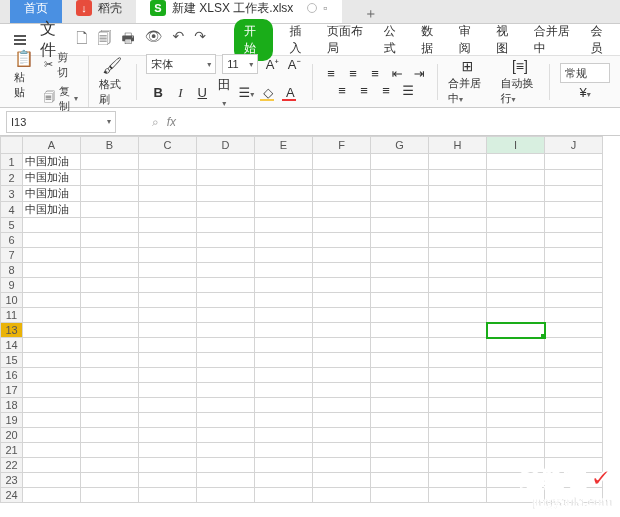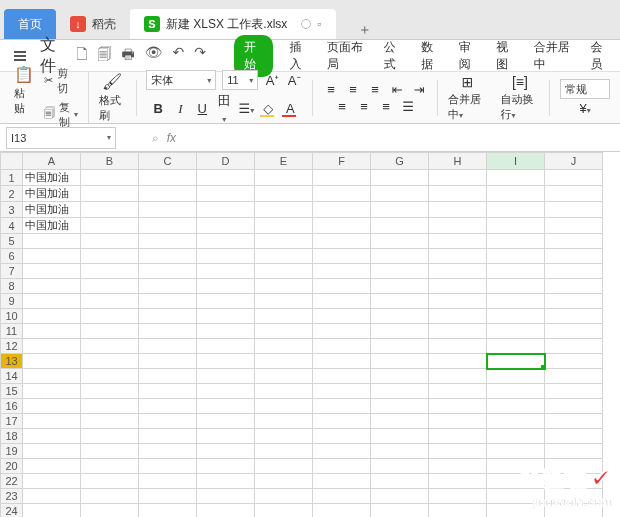--- a/index.html
+++ b/index.html
@@ -1,19 +1,19 @@
 <!DOCTYPE html>
 <html><head>
 <meta charset="utf-8">
 <style>
   * { box-sizing: border-box; margin: 0; padding: 0; font-family: "Microsoft YaHei", Arial, sans-serif; }
   body { width: 620px; height: 517px; overflow: hidden; background: #fff; position: relative; font-size: 12px; color: #333; }
   
   
-  .tabbar { height: 40px; background: #e8e8e8; display: flex; align-items: flex-end; padding-left: 4px; border-bottom: 1px solid #ccc; }
+  .tabbar { height: 24px; background: #e8e8e8; display: flex; align-items: flex-end; padding-left: 10px; border-bottom: 1px solid #ccc; }
   .tab { height: 30px; padding: 0 14px; display: flex; align-items: center; gap: 6px; font-size: 12px; border-radius: 4px 4px 0 0; cursor: pointer; }
   .tab.home { background: #4a90e2; color: #fff; }
   .tab.second { background: #e8e8e8; }
   .tab.active { background: #fff; }
   .newtab { margin-left: 14px; color: #666; font-size: 14px; padding: 0 8px; cursor: pointer; }
   .tabicon { width: 16px; height: 16px; border-radius: 3px; display: inline-flex; align-items: center; justify-content: center; color: #fff; font-size: 11px; font-weight: bold; }
   .tabicon.red { background: #e74c3c; }
   .tabicon.green { background: #1aad19; }
   .mini-ctrl { width:10px; height:10px; border:1px solid #bbb; border-radius:50%; margin-left:8px;}
   
@@ -365,33 +365,20 @@
           <td></td>
           <td></td>
           <td></td>
           <td></td>
           <td></td>
           <td></td>
           <td></td>
           <td></td>
         </tr>
         <tr>
-          <th class="rowhead">12</th>
-          <td></td>
-          <td></td>
-          <td></td>
-          <td></td>
-          <td></td>
-          <td></td>
-          <td></td>
-          <td></td>
-          <td></td>
-          <td></td>
-        </tr>
-        <tr>
           <th class="rowhead sel-row">13</th>
           <td></td>
           <td></td>
           <td></td>
           <td></td>
           <td></td>
           <td></td>
           <td></td>
           <td></td>
           <td class="sel"></td>
@@ -470,20 +457,33 @@
           <td></td>
           <td></td>
           <td></td>
           <td></td>
           <td></td>
           <td></td>
           <td></td>
         </tr>
         <tr>
           <th class="rowhead">20</th>
+          <td></td>
+          <td></td>
+          <td></td>
+          <td></td>
+          <td></td>
+          <td></td>
+          <td></td>
+          <td></td>
+          <td></td>
+          <td></td>
+        </tr>
+        <tr>
+          <th class="rowhead">21</th>
           <td></td>
           <td></td>
           <td></td>
           <td></td>
           <td></td>
           <td></td>
           <td></td>
           <td></td>
           <td></td>
           <td></td>

